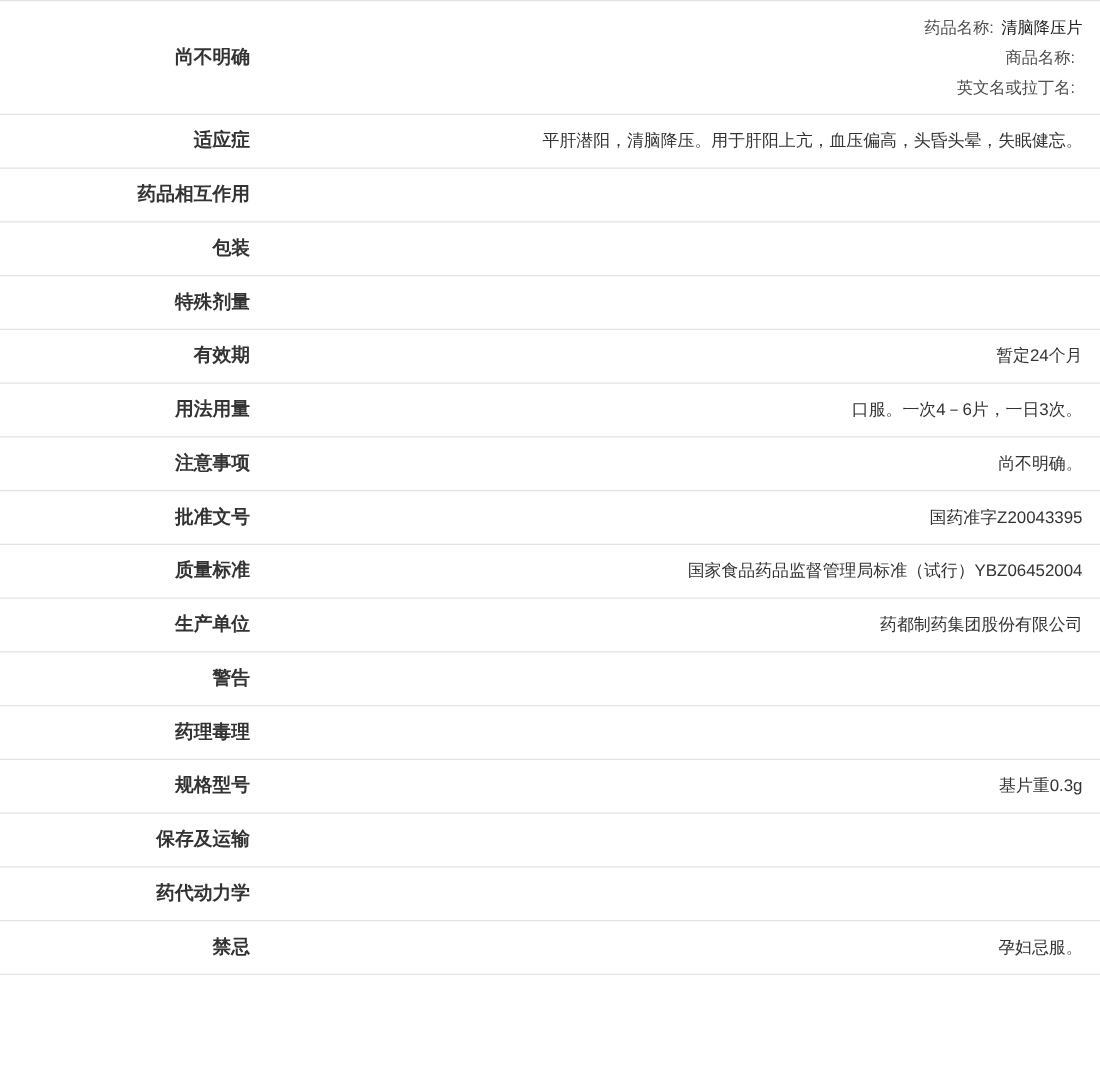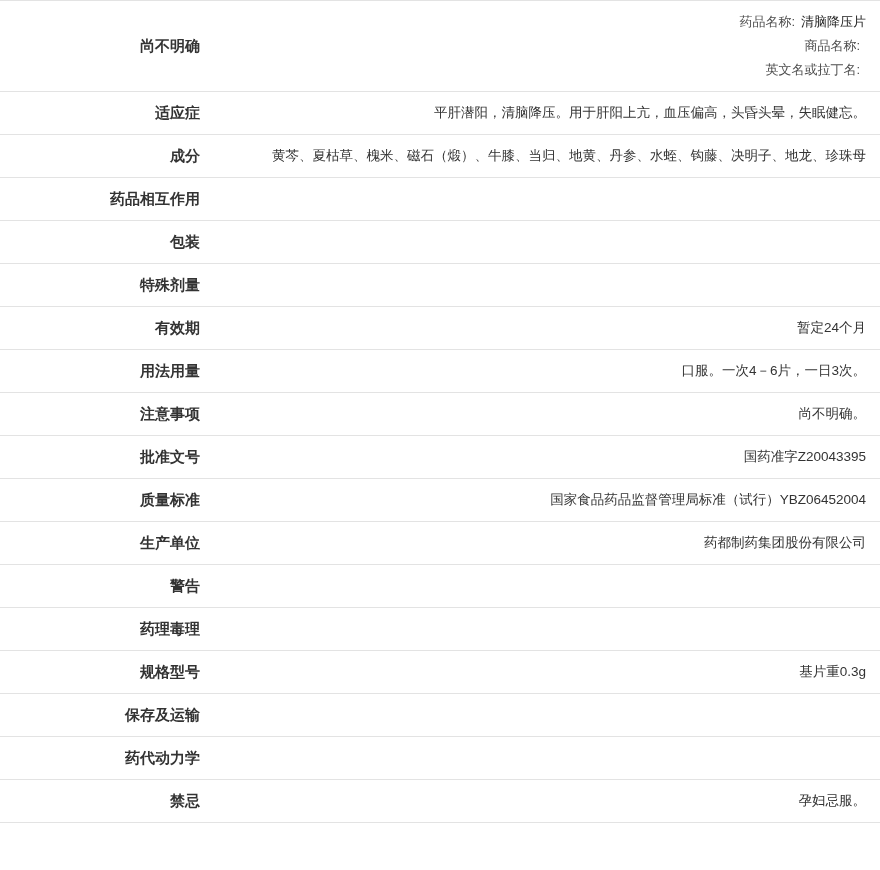--- a/index.html
+++ b/index.html
@@ -91,24 +91,20 @@
             <span class="sf-label">英文名或拉丁名:</span><span class="sf-value"></span>
           </span>
         </span>
       </td>
     </tr>
 
     <tr>
       <td class="label-cell">适应症</td>
       <td class="value-cell">平肝潜阳，清脑降压。用于肝阳上亢，血压偏高，头昏头晕，失眠健忘。</td>
     </tr>
-    <tr>
-      <td class="label-cell">成分</td>
-      <td class="value-cell">黄芩、夏枯草、槐米、磁石（煅）、牛膝、当归、地黄、丹参、水蛭、钩藤、决明子、地龙、珍珠母</td>
-    </tr>
     <tr class="empty-row">
       <td class="label-cell">药品相互作用</td>
       <td class="value-cell"></td>
     </tr>
     <tr class="empty-row">
       <td class="label-cell">包装</td>
       <td class="value-cell"></td>
     </tr>
     <tr class="empty-row">
       <td class="label-cell">特殊剂量</td>

